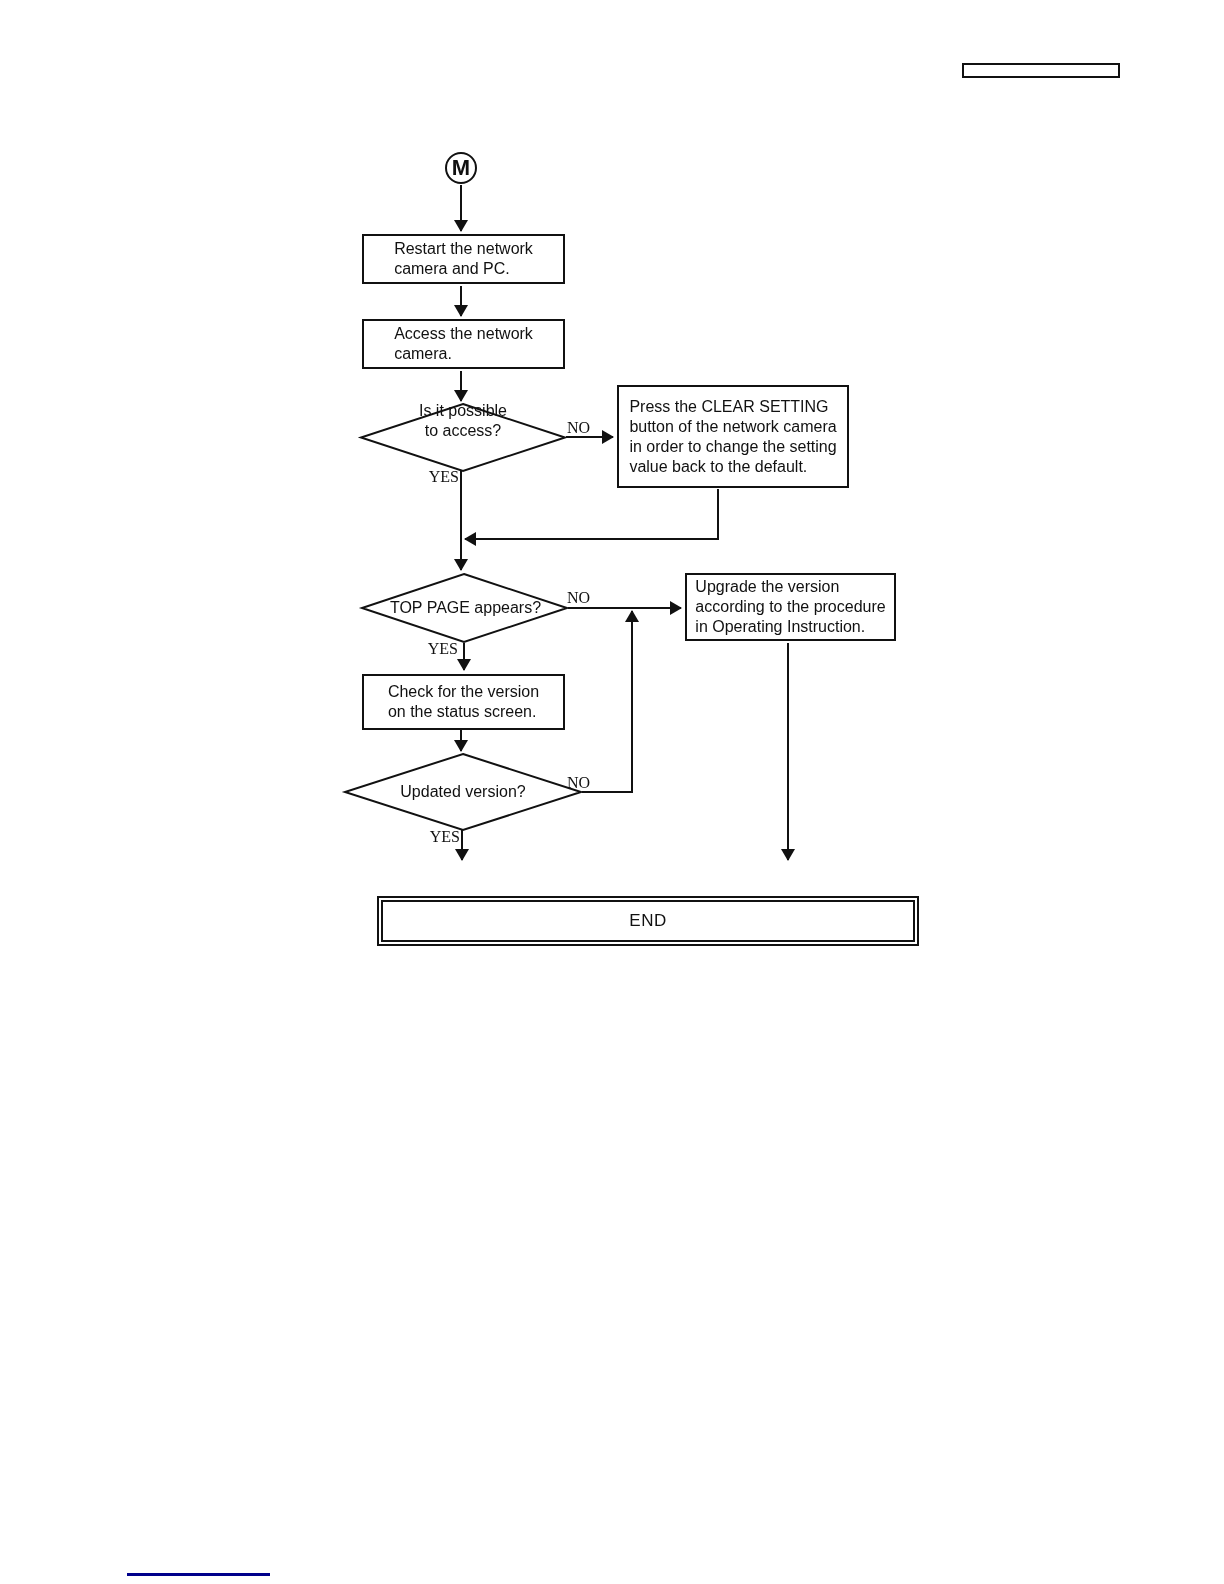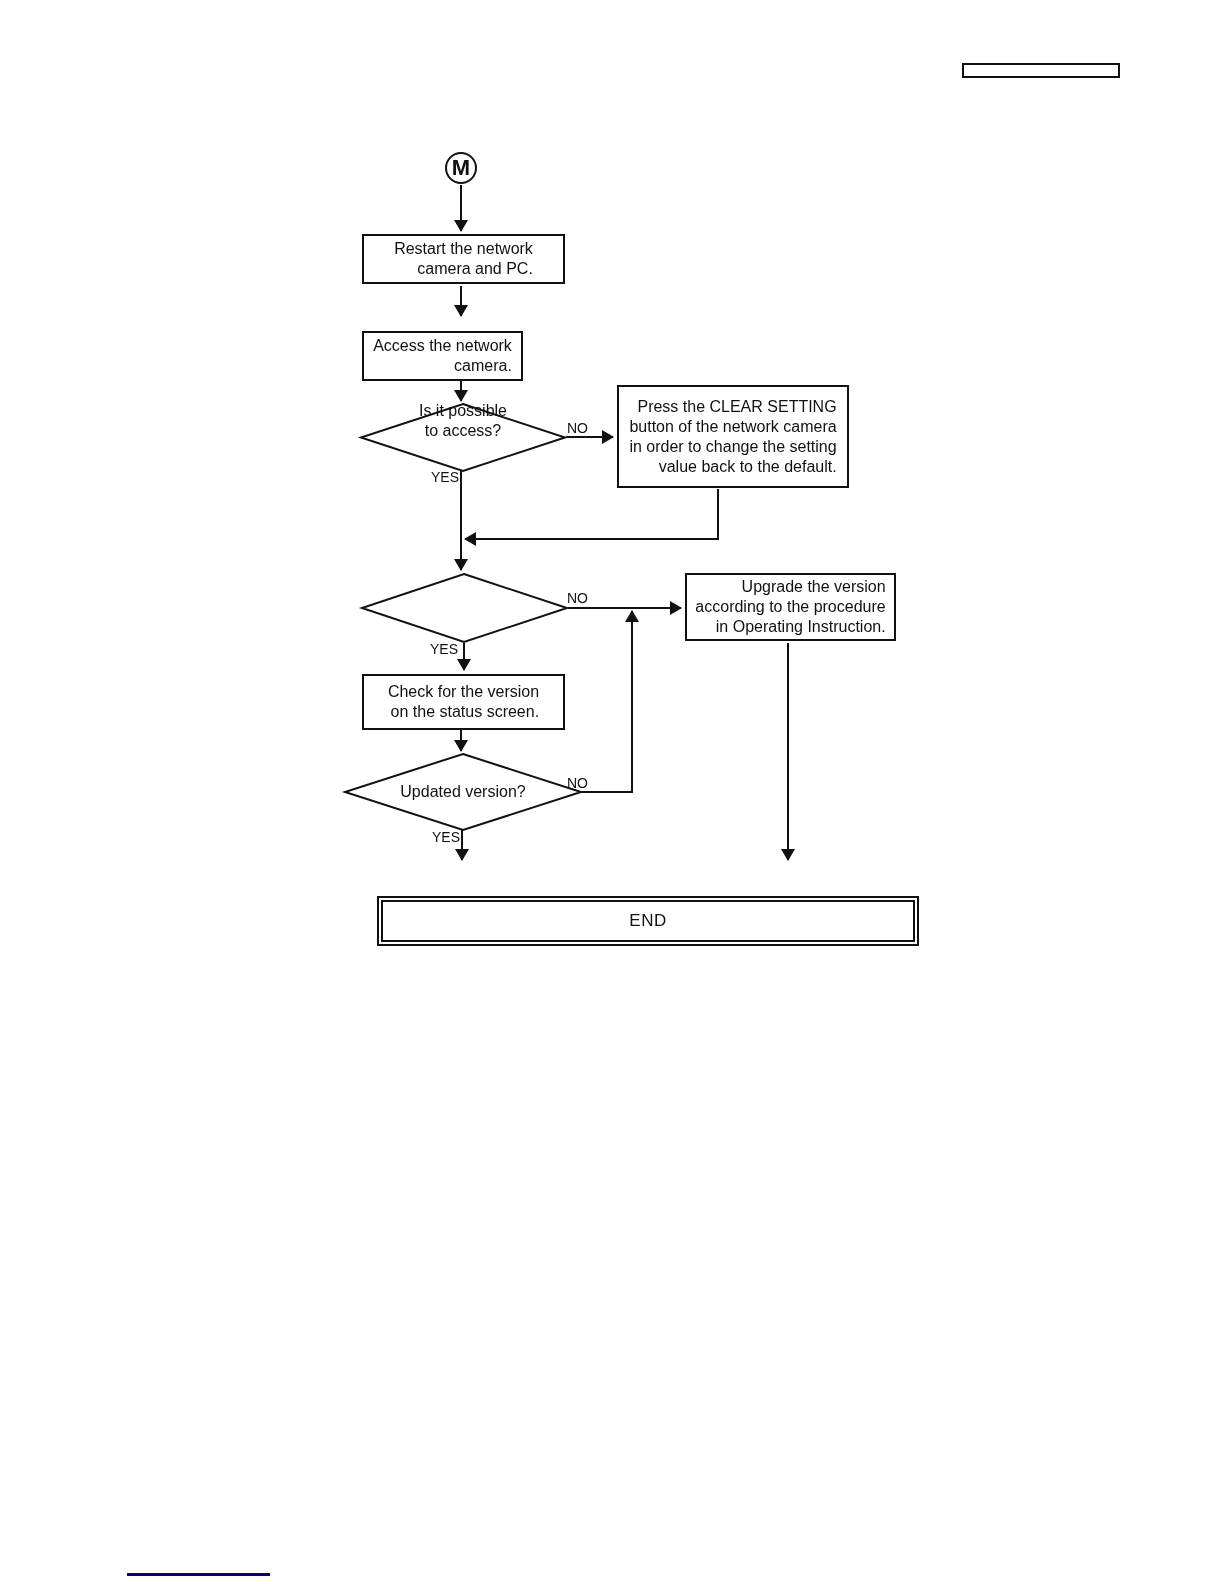--- a/index.html
+++ b/index.html
@@ -36,27 +36,27 @@
     display: flex; align-items: center; justify-content: center;
     font-size: 22px; font-weight: bold;
     background: #ffffff;
   }
   .node {
     position: absolute;
     box-sizing: border-box;
     border: 2px solid #111111;
     background: #ffffff;
     display: flex; align-items: center; justify-content: center;
-    text-align: right;
+    text-align: left;
     white-space: pre-line;
     font-size: 16px;
     line-height: 20px;
   }
   .node-restart { left: 362px; top: 234px; width: 203px; height: 50px; }
-  .node-access  { left: 362px; top: 331px; width: 161px; height: 50px; }
+  .node-access  { left: 362px; top: 319px; width: 203px; height: 50px; }
   .node-clear   { left: 617px; top: 385px; width: 232px; height: 103px; }
   .node-upgrade { left: 685px; top: 573px; width: 211px; height: 68px; }
   .node-check   { left: 362px; top: 674px; width: 203px; height: 56px; }
   .node-end-outer {
     position: absolute;
     left: 377px; top: 864px; width: 542px; height: 50px;
     box-sizing: border-box;
     border: 2px solid #111111;
     background: #ffffff;
     margin-top: 32px;
@@ -75,22 +75,23 @@
     text-align: center;
     white-space: pre-line;
     font-size: 16px;
     line-height: 20px;
   }
   .dt-access  { left: 363px; top: 394px; width: 200px; height: 53px; }
   .dt-toppage { left: 364px; top: 582px; width: 203px; height: 52px; }
   .dt-updated { left: 363px; top: 766px; width: 200px; height: 52px; }
   .branch-label {
     position: absolute;
-    font-size: 14px;
+    font-size: 16px;
     line-height: 18px;
+    font-family: Liberation Serif, serif;
   }
   .lbl-no-1  { left: 567px; top: 419px; }
   .lbl-yes-1 { left: 414px; top: 468px; width: 45px; text-align: right; }
   .lbl-no-2  { left: 567px; top: 589px; }
   .lbl-yes-2 { left: 413px; top: 640px; width: 45px; text-align: right; }
   .lbl-no-3  { left: 567px; top: 774px; }
   .lbl-yes-3 { left: 415px; top: 828px; width: 45px; text-align: right; }
   .footer-line {
     position: absolute;
     left: 127px; top: 1573px;
@@ -160,20 +161,23 @@
   <div class="node node-check">
     <span>Check for the version
 on the status screen.</span>
   </div>
 
   <div class="decision-text dt-access">
     <span>Is it possible
 to access?</span>
   </div>
 
+  <div class="decision-text dt-toppage">
+    <span>TOP PAGE appears?</span>
+  </div>
 
   <div class="decision-text dt-updated">
     <span>Updated version?</span>
   </div>
 
   <div class="branch-label lbl-no-1">NO</div>
   <div class="branch-label lbl-yes-1">YES</div>
   <div class="branch-label lbl-no-2">NO</div>
   <div class="branch-label lbl-yes-2">YES</div>
   <div class="branch-label lbl-no-3">NO</div>

